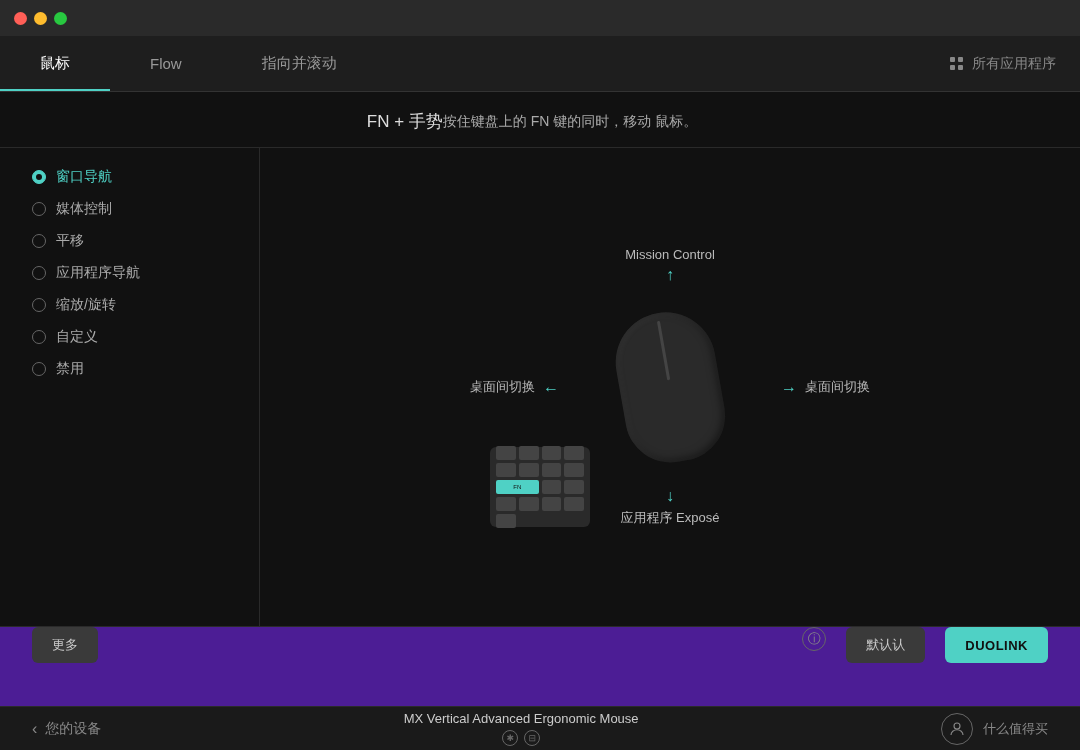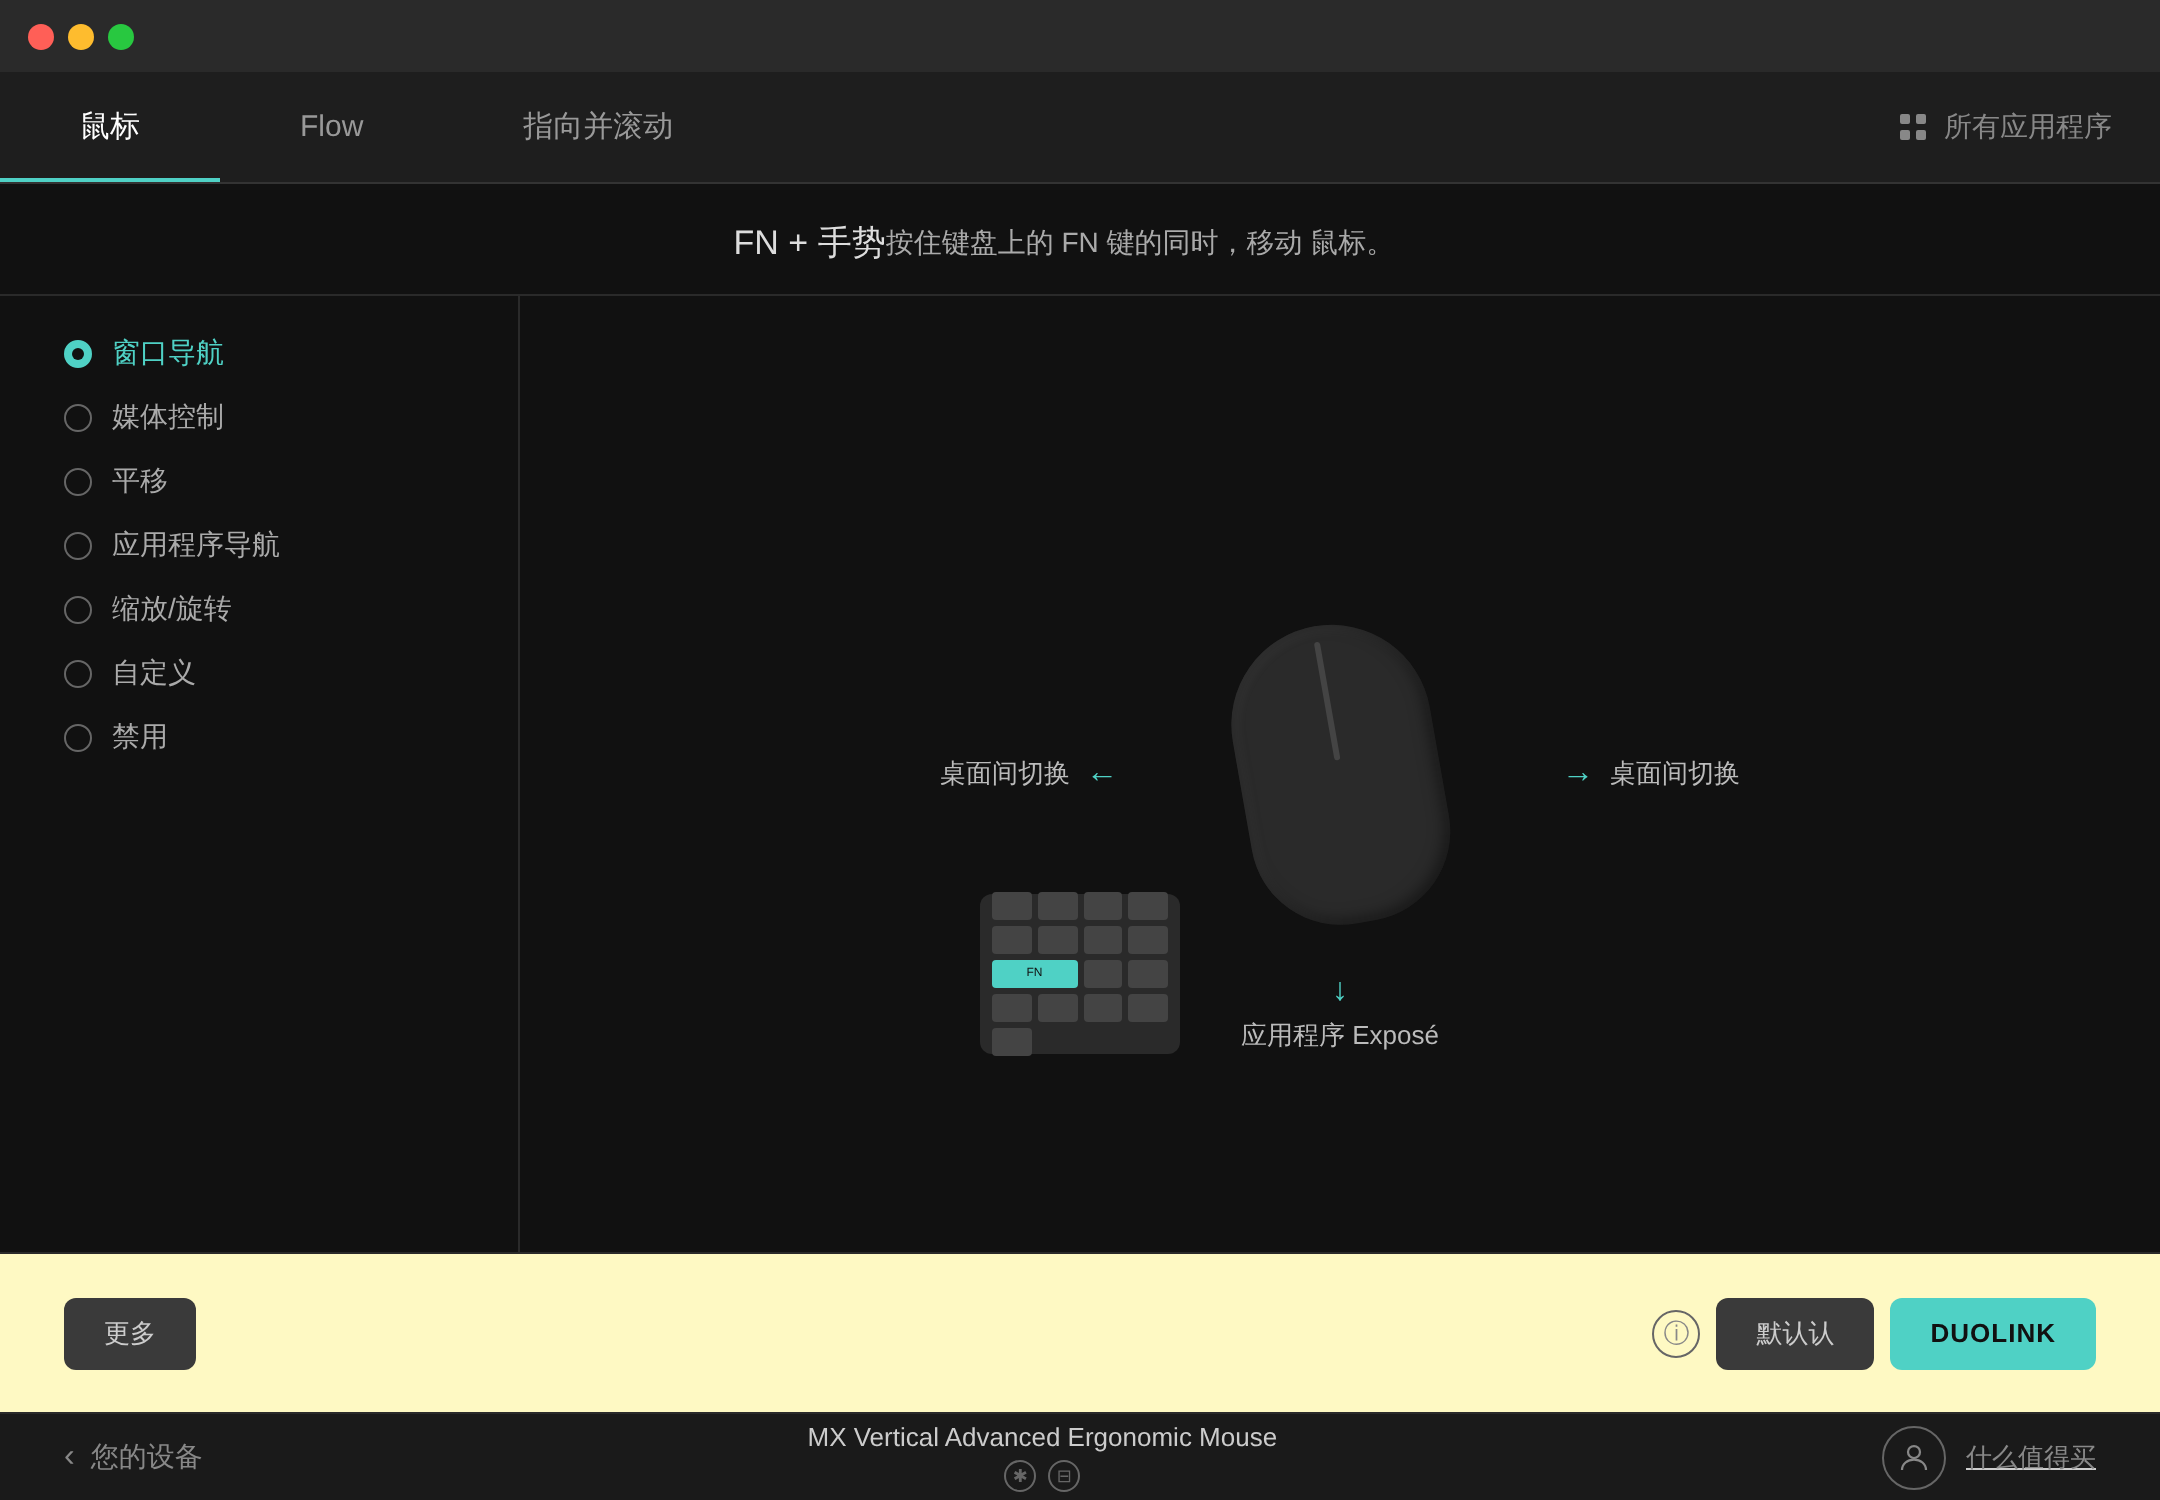--- a/index.html
+++ b/index.html
@@ -292,25 +292,25 @@
       font-size: 6px;
     }
     .key.wide {
       grid-column: span 2;
     }
 
     
     .bottom-toolbar {
       width: 100%;
       height: 80px;
-      background: #fef9c3;
-      display: flex;
-      align-items: center;
+      background: #4c1d95;
+      display: flex;
+      align-items: flex-start;
       padding: 0 32px;
-      gap: 8px;
+      gap: 20px;
       border-top: 1px solid #2a2a2a;
     }
     .btn {
       height: 36px;
       padding: 0 20px;
       border-radius: 6px;
       border: none;
       font-size: 13px;
       cursor: pointer;
       font-family: inherit;
@@ -389,21 +389,20 @@
       display: flex;
       align-items: center;
       justify-content: center;
       font-size: 9px;
       color: #666;
     }
     .footer-right {
       display: flex;
       align-items: center;
       gap: 10px;
-      text-decoration: underline;
     }
     .user-icon {
       width: 32px;
       height: 32px;
       border-radius: 50%;
       border: 1.5px solid #666;
       display: flex;
       align-items: center;
       justify-content: center;
       color: #888;
@@ -483,20 +482,24 @@
       <div class="option-item">
         <div class="radio-dot"></div>
         <span>禁用</span>
       </div>
     </div>
 
     <div class="viz-panel">
 
       <div class="mouse-diagram">
 
+        <div class="dir-label dir-top">
+          <span>Mission Control</span>
+          <span class="arrow">↑</span>
+        </div>
 
         <div class="mouse-shape"></div>
 
         <div class="dir-label dir-left">
           <span class="arrow">←</span>
           <span>桌面间切换</span>
         </div>
 
         <div class="dir-label dir-right">
           <span class="arrow">→</span>

